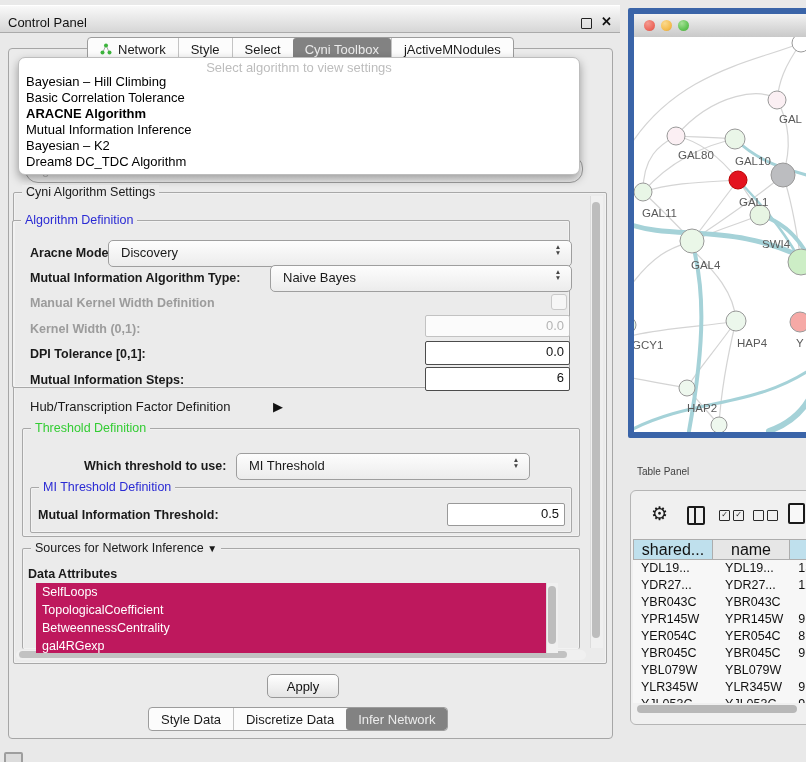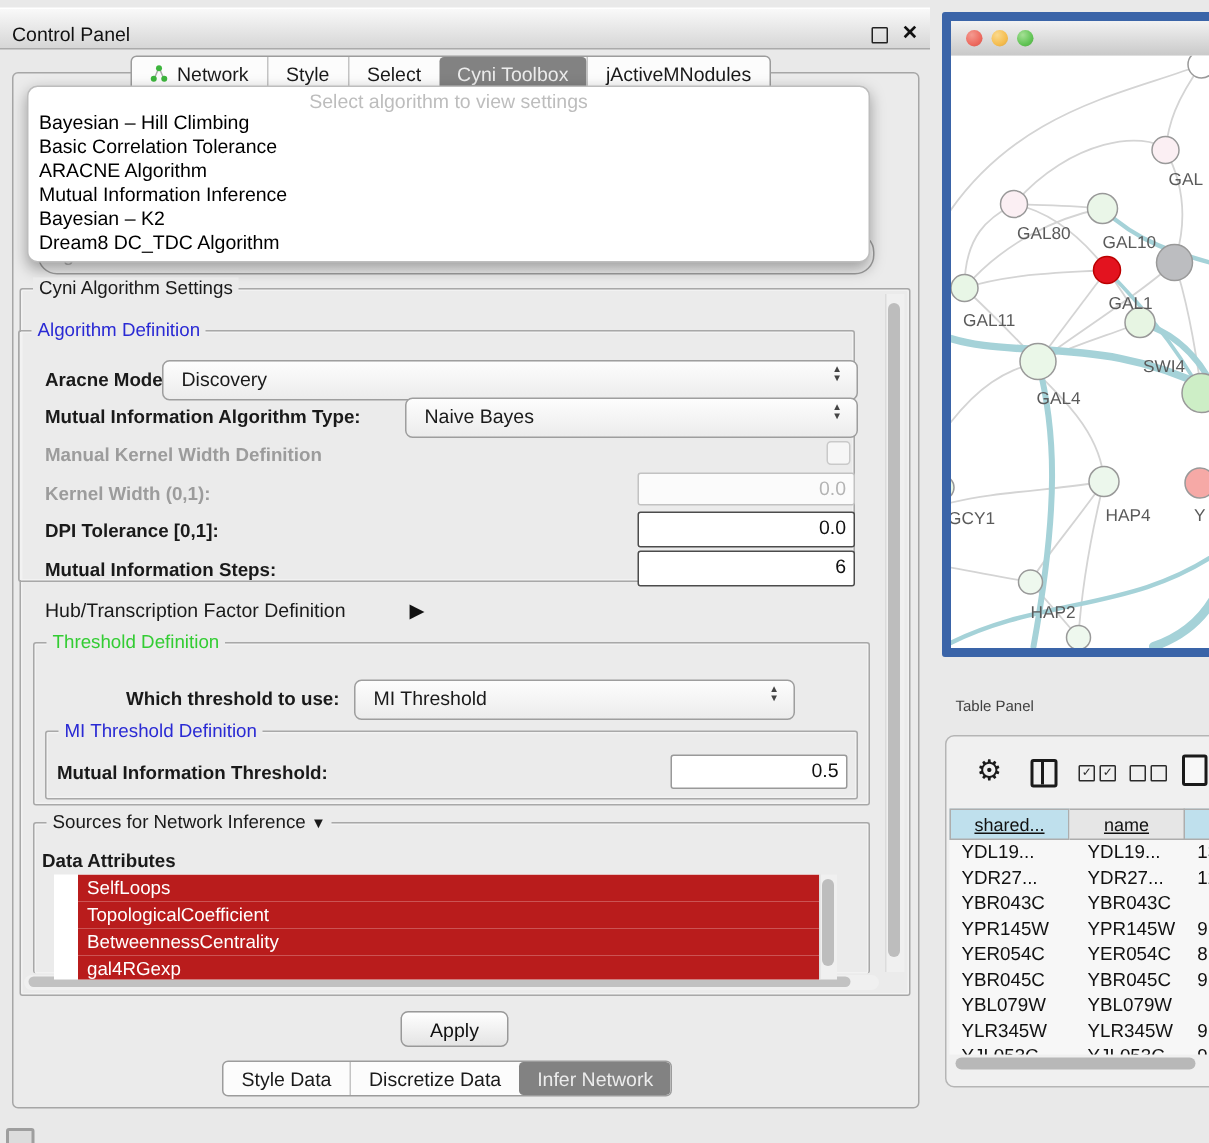--- a/index.html
+++ b/index.html
@@ -27,21 +27,21 @@
   
   .bg-combo{left:25px;top:155px;width:556px;height:26px;border:1px solid #9e9e9e;
     border-radius:13px;background:linear-gradient(#fcfcfc,#ededed);}
   .bg-combo .val{position:absolute;left:16px;top:6px;font-size:13px;color:#b5b5b5;}
   .dropdown{left:18px;top:57px;width:560px;height:116px;background:#fff;
     border:1px solid #bdbdbd;border-radius:7px;box-shadow:0 4px 10px rgba(0,0,0,.35);}
   .dd-ph{position:absolute;left:0;top:2px;width:100%;text-align:center;
     font-size:13px;color:#bdbdbd;}
   .dd-item{position:absolute;left:0;width:100%;height:16px;line-height:16px;
     padding-left:7px;font-size:13px;color:#000;box-sizing:border-box;}
-  .dd-item.bold{font-weight:normal;}
+  .dd-item.bold{font-weight:bold;}
   
   .group{border:1px solid #a8a8a8;border-radius:2px;box-shadow:inset 0 0 0 1px #f2f2f2;}
   .gtitle{position:absolute;top:-8px;left:8px;background:#ebebeb;padding:0 4px;
     font-size:12.5px;color:#1a1a1a;white-space:nowrap;}
   .gtitle.blue{color:#2a2ad4;}
   .gtitle.green{color:#33cc33;}
   .lbl{font-size:12.5px;font-weight:bold;color:#1a1a1a;white-space:nowrap;}
   .lbl.dis{color:#9c9c9c;}
   
   .combo{border:1px solid #9e9e9e;border-radius:5px;background:linear-gradient(#fdfdfd,#ececec);}
@@ -49,21 +49,21 @@
   .stepper{position:absolute;right:9px;top:3px;width:8px;text-align:center;}
   .stepper span{display:block;font-size:6.5px;line-height:6px;color:#444;}
   .tinput{background:#fff;border:1.5px solid #4c4c4c;border-radius:2px;
     font-size:13px;color:#111;text-align:right;padding:2px 5px 0 0;box-sizing:border-box;}
   .tinput.dis{border:1px solid #c2c2c2;color:#b4b4b4;background:#fbfbfb;}
   .tinput.mid{border:1px solid #999;}
   .chk{width:14px;height:14px;border:1.5px solid #c9c9c9;border-radius:3px;background:#f6f6f6;}
   .arrow{font-size:11px;color:#111;}
   .attr-list{background:#fff;overflow:hidden;}
   .attr-row{height:18px;line-height:18px;padding-left:6px;font-size:12.5px;
-    color:#fff;background:#b91c1c;margin-left:16px;}
+    color:#fff;background:#be185d;}
   .sb-v{background:#f0f0f0;border-left:1px solid #dcdcdc;}
   .sb-thumb-v{position:absolute;left:1px;width:8px;background:#bdbdbd;border-radius:4px;}
   .sb-h-thumb{position:absolute;height:7px;background:#c2c2c2;border-radius:4px;}
   .apply{left:267px;top:674px;width:70px;height:22px;border:1px solid #999;border-radius:5px;
     background:linear-gradient(#fff,#e4e4e4);font-size:13px;color:#111;
     display:flex;align-items:center;justify-content:center;}
   
   .netwin{left:628px;top:8px;width:190px;height:430px;border:6px solid #3a64a8;
     border-radius:2px;background:#fff;box-sizing:border-box;}
   .nw-titlebar{position:absolute;left:0;top:0;width:100%;height:23px;
@@ -76,22 +76,22 @@
     border:1px solid #b5b5b5;border-radius:6px;}
   .tp-toolbar{position:absolute;left:0;top:0;width:100%;height:46px;}
   .gear{position:absolute;left:20px;top:11px;font-size:19px;color:#1a1a1a;}
   .splitcol{position:absolute;left:56px;top:15px;width:14px;height:15px;border:2px solid #1a1a1a;border-radius:2px;}
   .splitcol:before{content:"";position:absolute;left:5px;top:0;width:2px;height:15px;background:#1a1a1a;}
   .cbpair{position:absolute;top:19px;display:flex;gap:3px;}
   .cbpair .bx{width:9px;height:9px;border:1.5px solid #2a2a2a;border-radius:1px;
     font-size:8px;line-height:8px;text-align:center;color:#2a2a2a;}
   .doc-ico{position:absolute;left:157px;top:12px;width:13px;height:17px;border:2px solid #1a1a1a;border-radius:2px;background:#f8f8f8;}
   .thead{position:absolute;left:2px;top:48px;height:21px;display:flex;}
-  .th{box-sizing:border-box;border:1px solid #adadad;border-left:none;font-size:12px;
-    color:#111;display:flex;align-items:center;justify-content:center;text-decoration:underline;}
+  .th{box-sizing:border-box;border:1px solid #adadad;border-left:none;font-size:16px;
+    color:#111;display:flex;align-items:center;justify-content:center;}
   .th:first-child{border-left:1px solid #adadad;}
   .th.hl{background:#bfe0ed;}
   .th.plain{background:#e6e6e6;}
   .tbody{position:absolute;left:2px;top:69px;width:182px;height:143px;overflow:hidden;background:#f7f7f7;}
   .trow{display:flex;height:17px;line-height:17px;font-size:12.5px;color:#111;}
   .td{white-space:nowrap;overflow:hidden;}
   .td.c1{width:79px;padding-left:8px;}
   .td.c2{width:72px;padding-left:6px;}
   .td.c3{width:17px;padding-left:2px;}
   .tp-hscroll{position:absolute;left:4px;top:213px;width:176px;height:10px;background:#f0f0f0;border-radius:5px;}

